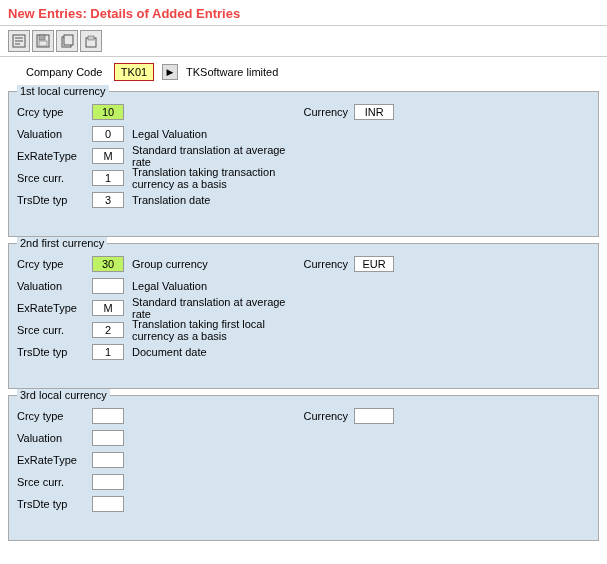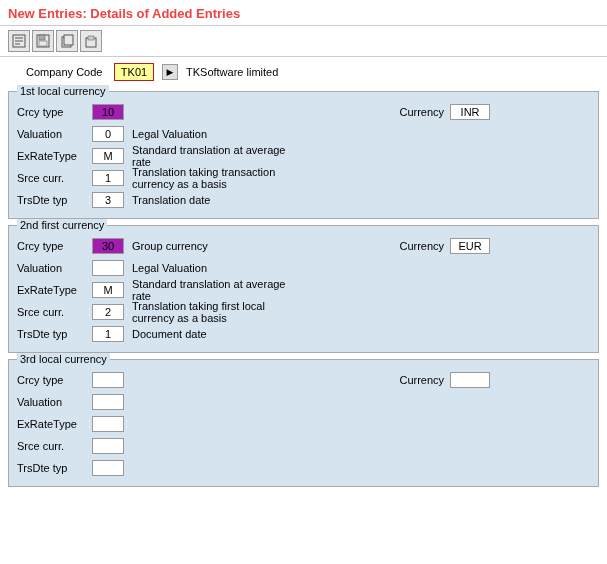--- a/index.html
+++ b/index.html
@@ -74,21 +74,21 @@
     }
     .content-area {
       padding: 4px 8px;
       display: flex;
       flex-direction: column;
       gap: 6px;
     }
     .section {
       border: 1px solid #aaa;
       background: #d6e4f0;
-      padding: 4px 8px 8px 8px;
+      padding: 4px 8px 26px 8px;
       position: relative;
     }
     .section-legend {
       position: absolute;
       top: -7px;
       left: 8px;
       background: #d6e4f0;
       padding: 0 3px;
       font-size: 11px;
       font-weight: normal;
@@ -107,21 +107,21 @@
     .field-input {
       width: 32px;
       height: 16px;
       border: 1px solid #999;
       background: #fff;
       font-size: 11px;
       padding: 1px 2px;
       text-align: center;
     }
     .field-input.yellow {
-      background: #a21caf;
+      background: #bef264;
     }
     .field-desc {
       margin-left: 8px;
       font-size: 11px;
       color: #000;
     }
     .currency-label {
       font-size: 11px;
     }
     .currency-input {
@@ -140,21 +140,21 @@
       margin-top: 6px;
     }
     .grid-left {
       display: flex;
       flex-direction: column;
       gap: 2px;
     }
     .grid-right {
       display: flex;
       align-items: flex-start;
-      justify-content: center;
+      justify-content: flex-start;
       padding-right: 4px;
     }
     .currency-row-right {
       display: flex;
       align-items: center;
       gap: 6px;
       padding-top: 2px;
     }
   </style>
 </head>

